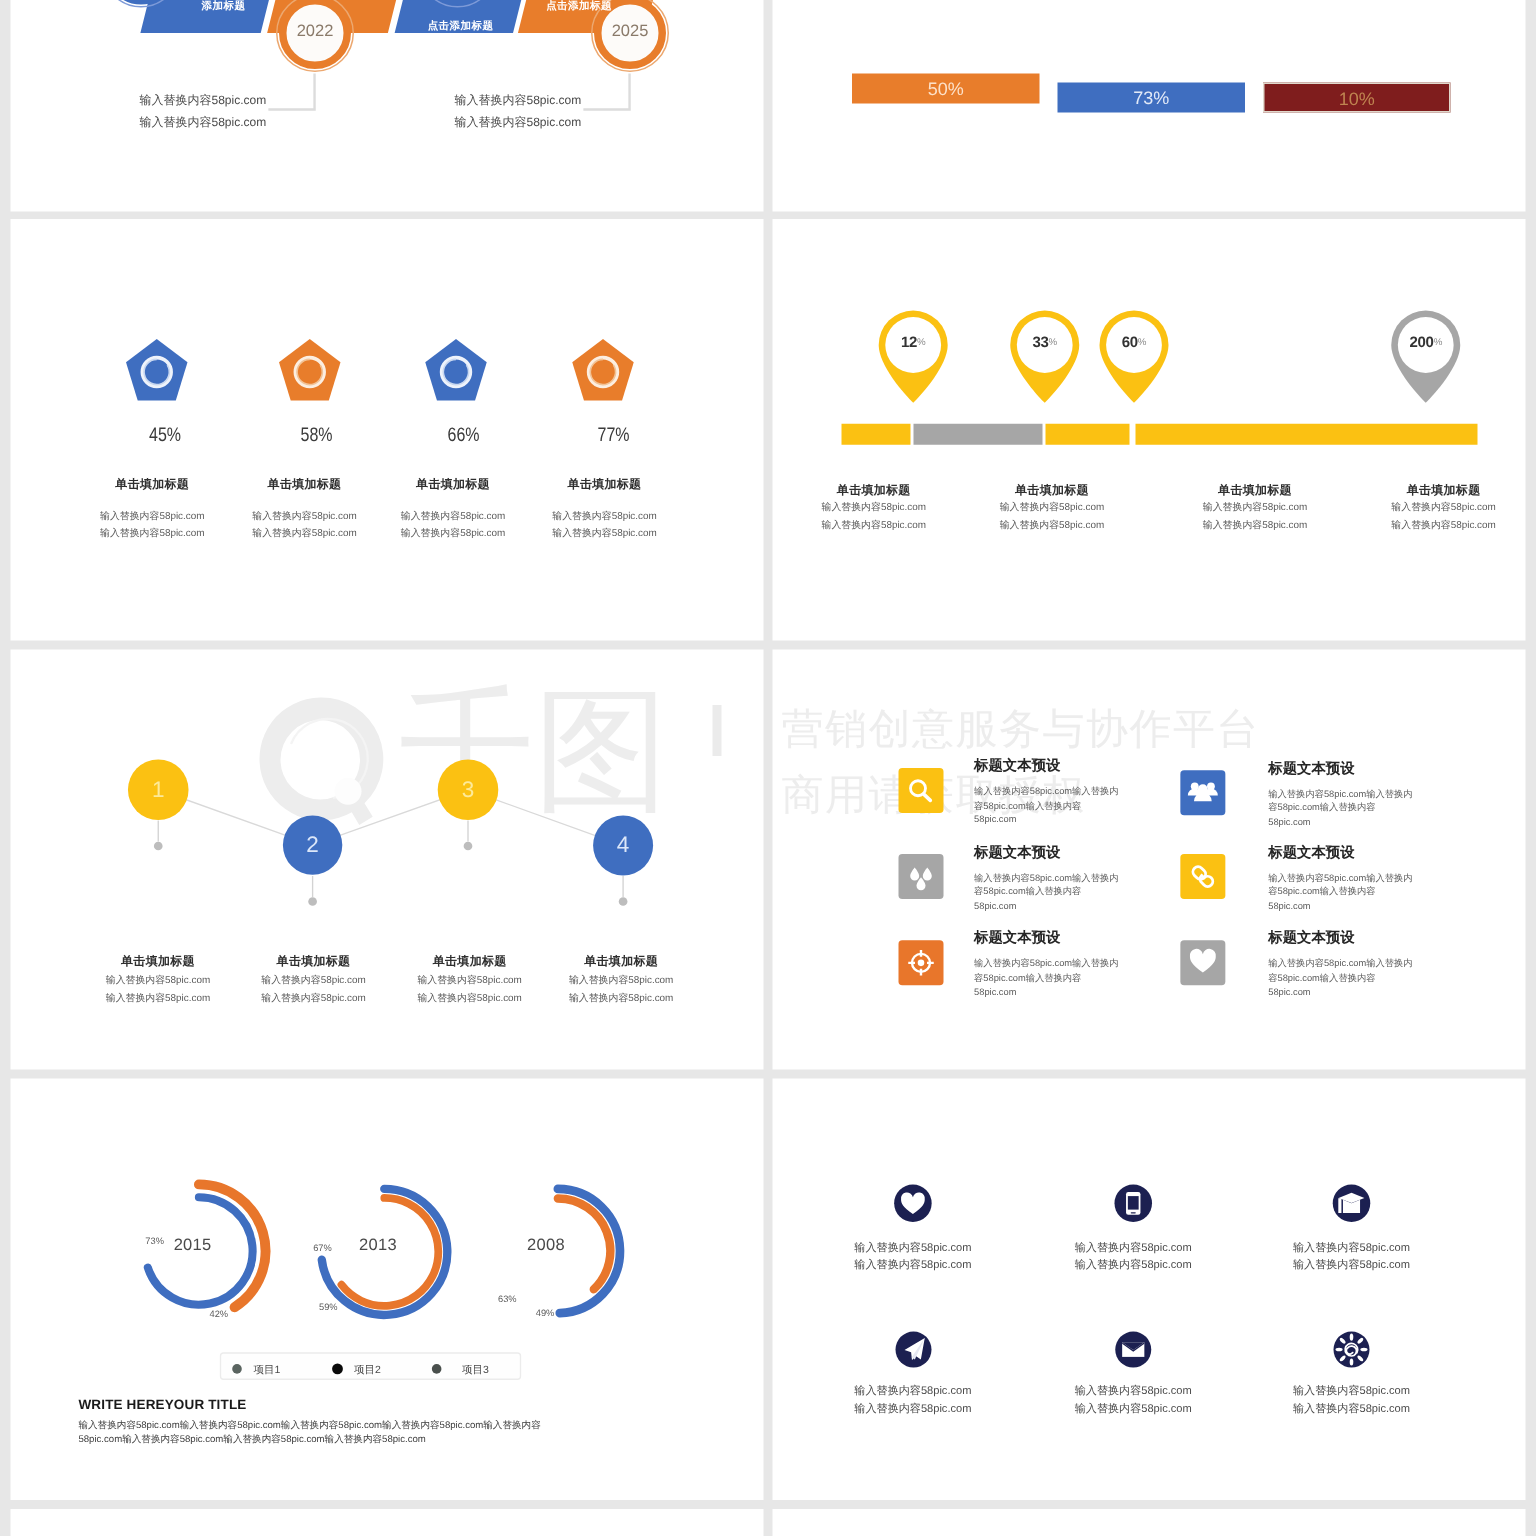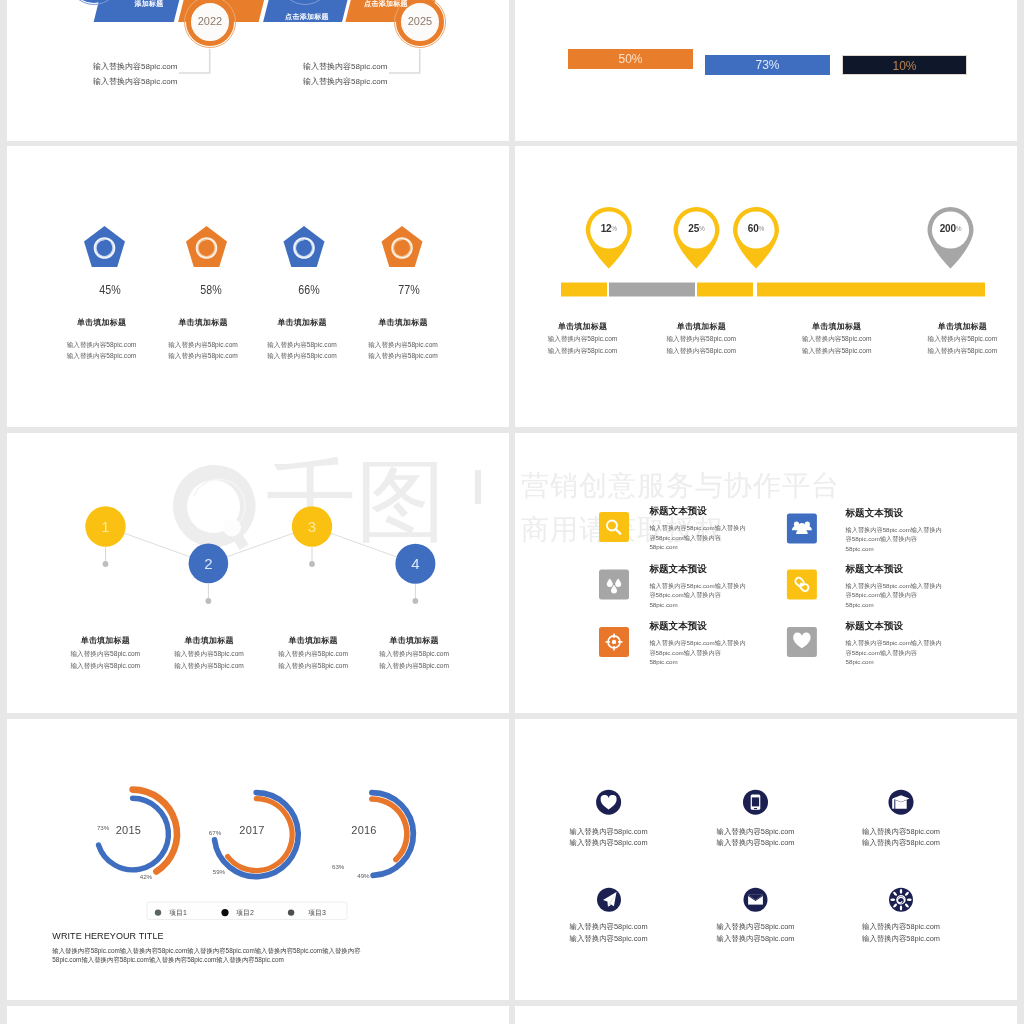--- a/index.html
+++ b/index.html
@@ -15,40 +15,40 @@
   .r2{top:146px;height:281px}
   .r3{top:433px;height:280px}
   .r4{top:719px;height:281px}
   .abs{position:absolute}
   .s1band{font-size:7px;font-weight:bold;color:#fff;text-align:center;letter-spacing:.3px}
   .s1year{font-size:11px;color:#8a7a6a;text-align:center}
   .s1cap{font-size:8px;color:#4a4a4a;line-height:1.85}
   .pbar{width:125px;height:20px;line-height:20px;text-align:center;font-size:12px;box-sizing:border-box}
   .pbar-orange{background:#e87d2b;color:#fde1c9}
   .pbar-blue{background:#3f6ec0;color:#e2e9f7}
-  .pbar-outline{background:#0f172a;border:1px solid #e0d8cc;color:#bf8450}
+  .pbar-outline{background:#7f1d1d;border:1px solid #e0d8cc;color:#bf8450}
   .pct{width:94px;text-align:center;font-size:13px;color:#3b3b3b;transform:scaleX(0.82)}
   .s3col{top:172px;width:154px;text-align:center}
   .s3body{position:absolute;top:21px;left:0;width:154px;text-align:center}
   .pinval{width:60px;text-align:center;font-size:10px;font-weight:bold;color:#333;letter-spacing:-0.2px}
   .pinpct{font-size:6.5px;color:#8c8c8c;font-weight:normal;vertical-align:1px}
   .s4col{top:176px;width:184px;text-align:center}
   .s4body{position:absolute;top:11px;left:0;width:184px;text-align:center}
   .s4b{font-size:6.6px;color:#5a5a5a;line-height:12px;white-space:nowrap}
   .nodenum{width:60px;text-align:center;font-size:15px;line-height:21px}
   .s5col{top:203px;width:198px;text-align:center}
   .s5body{position:absolute;top:12px;left:0;width:198px;text-align:center}
   .s5b{font-size:6.6px;color:#5a5a5a;line-height:12.2px;white-space:nowrap}
   .s6blk{width:120px}
   .s6t{font-size:9.6px;font-weight:bold;color:#262626;line-height:11px;white-space:nowrap}
   .s6b{font-size:6.2px;color:#5a5a5a;line-height:9.6px;width:99px;margin-top:7px}
   .s7pct{font-size:6.2px;color:#5a5a5a;text-align:center}
   .s7yr{font-size:11px;color:#4a4a4a;text-align:center;letter-spacing:.2px}
   .s7leg{font-size:7px;color:#4a4a4a;white-space:nowrap}
-  .s7title{font-size:9px;font-weight:normal;color:#1a1a1a;letter-spacing:.1px;white-space:nowrap}
+  .s7title{font-size:9px;font-weight:bold;color:#1a1a1a;letter-spacing:.1px;white-space:nowrap}
   .s7body{font-size:6.4px;color:#3d3d3d;line-height:9px;width:312px}
   .s8txt{width:104px;text-align:center;font-size:7.4px;color:#4a4a4a;line-height:11.5px;white-space:nowrap}
   .wm-brand{font-size:90px;line-height:90px;color:#ededed;letter-spacing:0px}
   .wm-text{font-size:28px;line-height:32px;color:#ededed;letter-spacing:1px;white-space:nowrap}
   .s3t{font-size:8px;font-weight:bold;color:#2f2f2f;letter-spacing:.2px;line-height:9px}
   .s3b{font-size:6.6px;color:#5a5a5a;line-height:11.4px;margin-top:0;white-space:nowrap}
   
 </style>
 </head>
 <body>
@@ -197,21 +197,21 @@
       <g>
         <path d="M241 61 a23 23 0 0 1 23 23 c0 13.5 -17.2 33 -23 38.5 c-5.8 -5.5 -23 -25 -23 -38.5 a23 23 0 0 1 23 -23 z" fill="#fbc112"></path>
         <circle cx="241" cy="84" r="18.6" fill="#fff"></circle>
       </g>
       <g>
         <path d="M435.5 61 a23 23 0 0 1 23 23 c0 13.5 -17.2 33 -23 38.5 c-5.8 -5.5 -23 -25 -23 -38.5 a23 23 0 0 1 23 -23 z" fill="#a6a6a6"></path>
         <circle cx="435.5" cy="84" r="18.6" fill="#fff"></circle>
       </g>
     </svg>
     <div class="abs pinval" style="left:63.8px;top:77px"><span>12</span><span class="pinpct">%</span></div>
-    <div class="abs pinval" style="left:151.5px;top:77px"><span>25</span><span class="pinpct">%</span></div>
+    <div class="abs pinval" style="left:151.5px;top:77px"><span>33</span><span class="pinpct">%</span></div>
     <div class="abs pinval" style="left:211px;top:77px"><span>60</span><span class="pinpct">%</span></div>
     <div class="abs pinval" style="left:405.5px;top:77px"><span>200</span><span class="pinpct">%</span></div>
     <div class="abs s4col" style="left:-24.5px">
       <div class="s3t">单击填加标题</div>
       <div class="s4body">
         <div class="s4b">输入替换内容58pic.com</div>
         <div class="s4b">输入替换内容58pic.com</div>
       </div>
     </div>
     <div class="abs s4col" style="left:94.3px">
@@ -392,24 +392,24 @@
       <rect x="140" y="183" width="200" height="17.5" rx="2" fill="#fefefe" stroke="#ececec" stroke-width="0.9"></rect>
       <circle cx="151" cy="193.6" r="3.2" fill="#5a6460"></circle>
       <circle cx="218" cy="193.6" r="3.6" fill="#0a0a0a"></circle>
       <circle cx="284.1" cy="193.6" r="3.2" fill="#4a504d"></circle>
     </svg>
     <div class="abs s7pct" style="left:84.1px;top:105.0px;width:24px">73%</div>
     <div class="abs s7pct" style="left:126.9px;top:154.0px;width:24px">42%</div>
     <div class="abs s7yr" style="left:103.4px;top:104.5px;width:36px">2015</div>
     <div class="abs s7pct" style="left:196.0px;top:110.2px;width:24px">67%</div>
     <div class="abs s7pct" style="left:199.9px;top:149.3px;width:24px">59%</div>
-    <div class="abs s7yr" style="left:227.0px;top:104.5px;width:36px">2017</div>
+    <div class="abs s7yr" style="left:227.0px;top:104.5px;width:36px">2013</div>
     <div class="abs s7pct" style="left:319.2px;top:144.0px;width:24px">63%</div>
     <div class="abs s7pct" style="left:344.4px;top:152.9px;width:24px">49%</div>
-    <div class="abs s7yr" style="left:339.0px;top:104.5px;width:36px">2016</div>
+    <div class="abs s7yr" style="left:339.0px;top:104.5px;width:36px">2008</div>
     <div class="abs s7leg" style="left:162px;top:188.5px">项目1</div>
     <div class="abs s7leg" style="left:229px;top:188.5px">项目2</div>
     <div class="abs s7leg" style="left:301px;top:188.5px">项目3</div>
     <div class="abs s7title" style="left:45.3px;top:211.5px">WRITE HEREYOUR TITLE</div>
     <div class="abs s7body" style="left:45.3px;top:227px">输入替换内容58pic.com输入替换内容58pic.com输入替换内容58pic.com输入替换内容58pic.com输入替换内容58pic.com输入替换内容58pic.com输入替换内容58pic.com输入替换内容58pic.com</div>
   </div>
 
   <div class="slide c2 r4">
     <svg class="abs" width="502" height="281" viewBox="0 0 502 281">
       <g>

